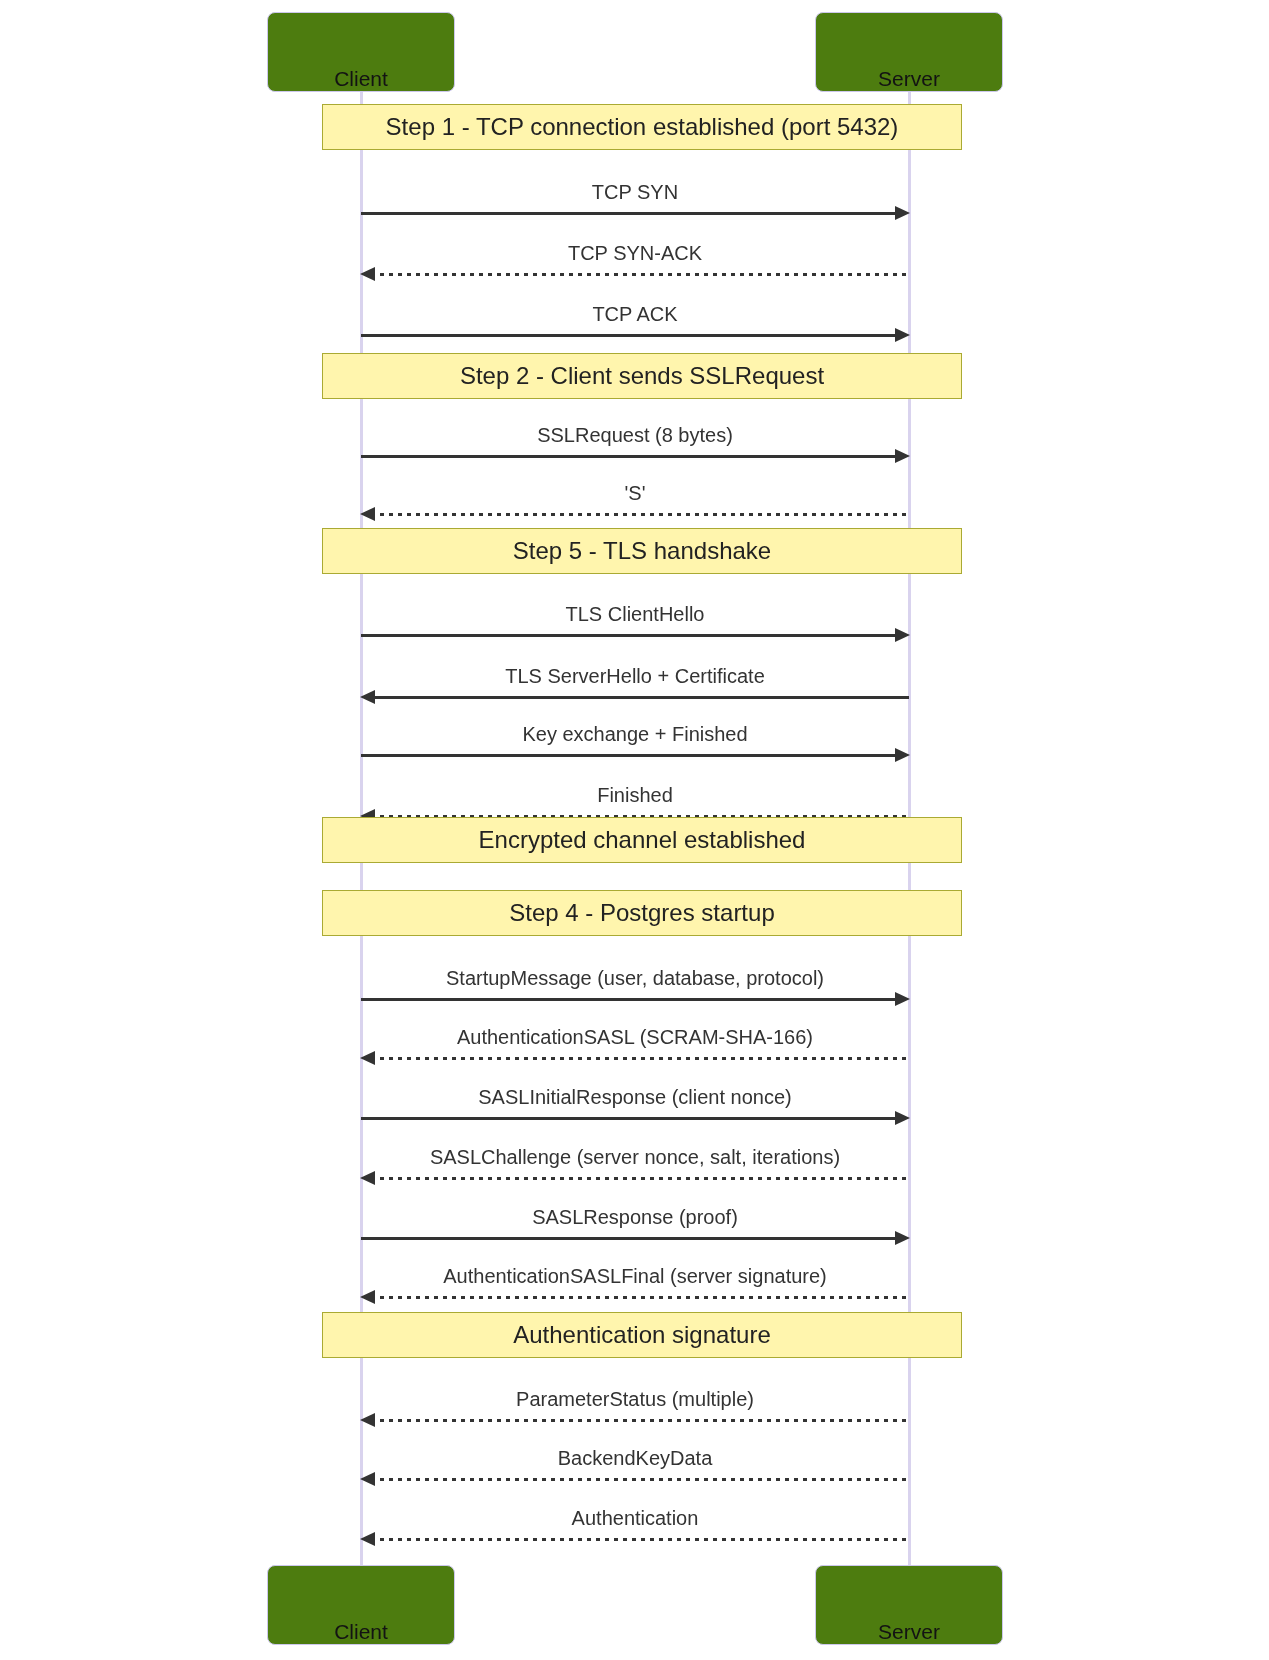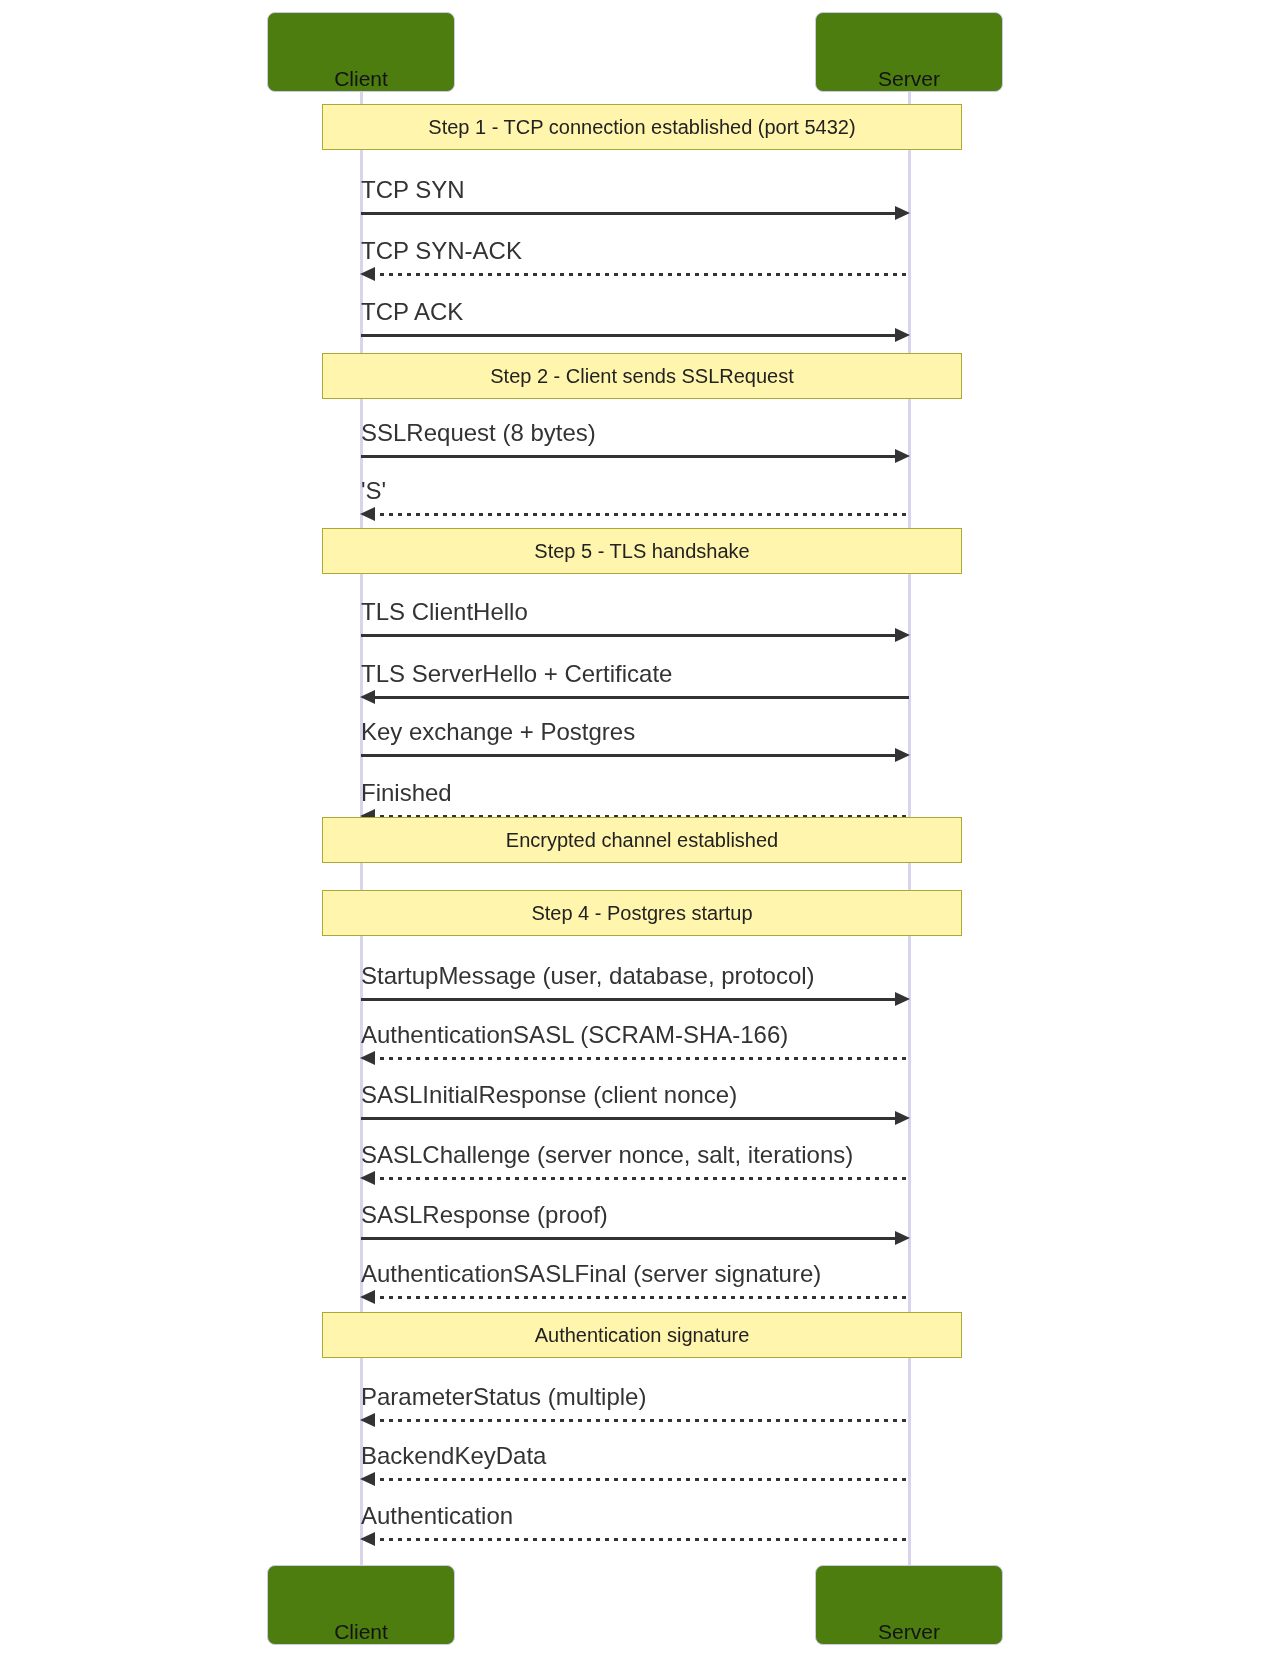--- a/index.html
+++ b/index.html
@@ -53,39 +53,40 @@
     position: absolute;
     left: 322px;
     width: 640px;
     height: 46px;
     background: #fff5ad;
     border: 1.5px solid #aaaa33;
     box-sizing: border-box;
     display: flex;
     align-items: center;
     justify-content: center;
-    font-size: 20px;
+    font-size: 24px;
     color: #222222;
     z-index: 3;
   }
 
   
   .message {
     position: absolute;
     left: 361px;
     width: 548px;
     height: 0;
     z-index: 2;
   }
   .msg-label {
     position: absolute;
     left: 0;
     right: 0;
     bottom: 9px;
-    font-size: 24px;
+    text-align: center;
+    font-size: 20px;
     color: #333333;
     white-space: nowrap;
   }
   .msg-line {
     position: absolute;
     left: 0;
     right: 0;
     top: -1.5px;
     height: 3px;
     background: #333333;
@@ -183,21 +184,21 @@
     <span class="arrow-head"></span>
   </div>
 
   <div class="message solid to-client" style="top:697px">
     <span class="msg-label">TLS ServerHello + Certificate</span>
     <span class="msg-line"></span>
     <span class="arrow-head"></span>
   </div>
 
   <div class="message solid to-server" style="top:755px">
-    <span class="msg-label">Key exchange + Postgres</span>
+    <span class="msg-label">Key exchange + Finished</span>
     <span class="msg-line"></span>
     <span class="arrow-head"></span>
   </div>
 
   <div class="message dashed to-client" style="top:816px">
     <span class="msg-label">Finished</span>
     <span class="msg-line"></span>
     <span class="arrow-head"></span>
   </div>
 

